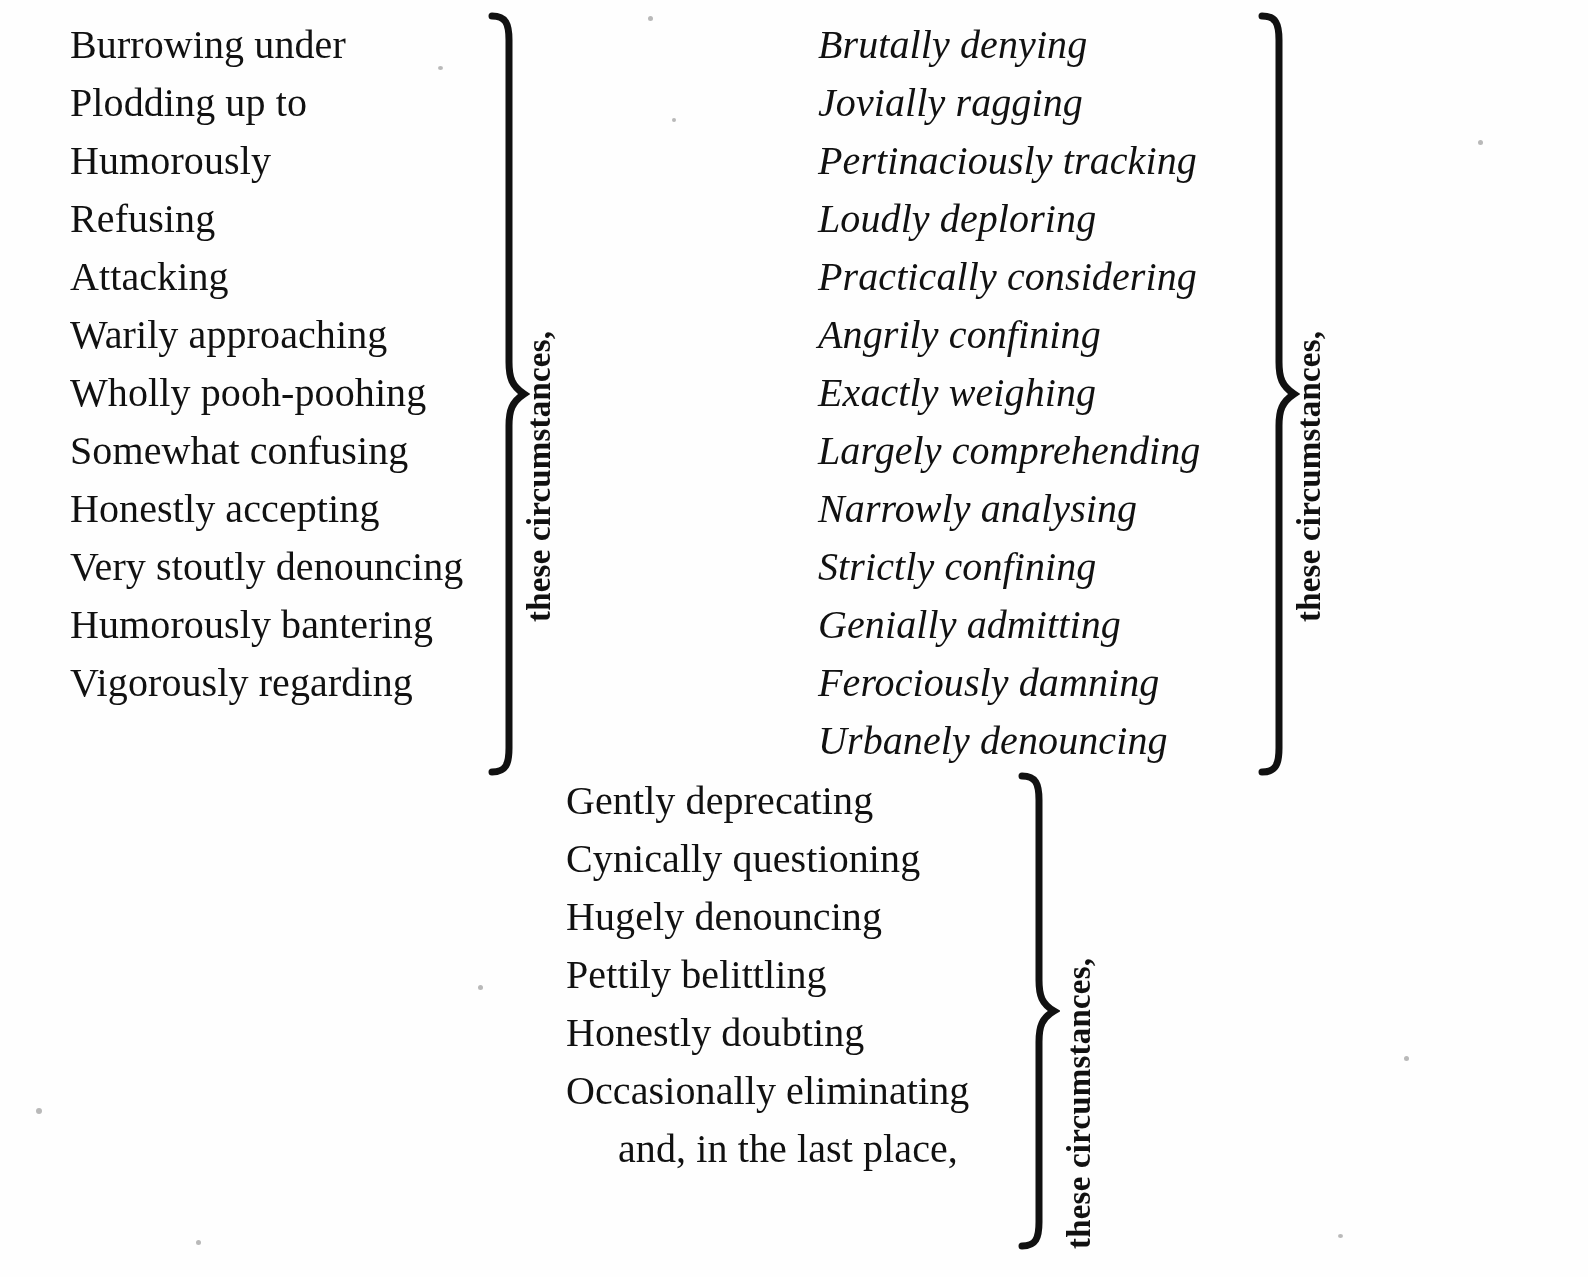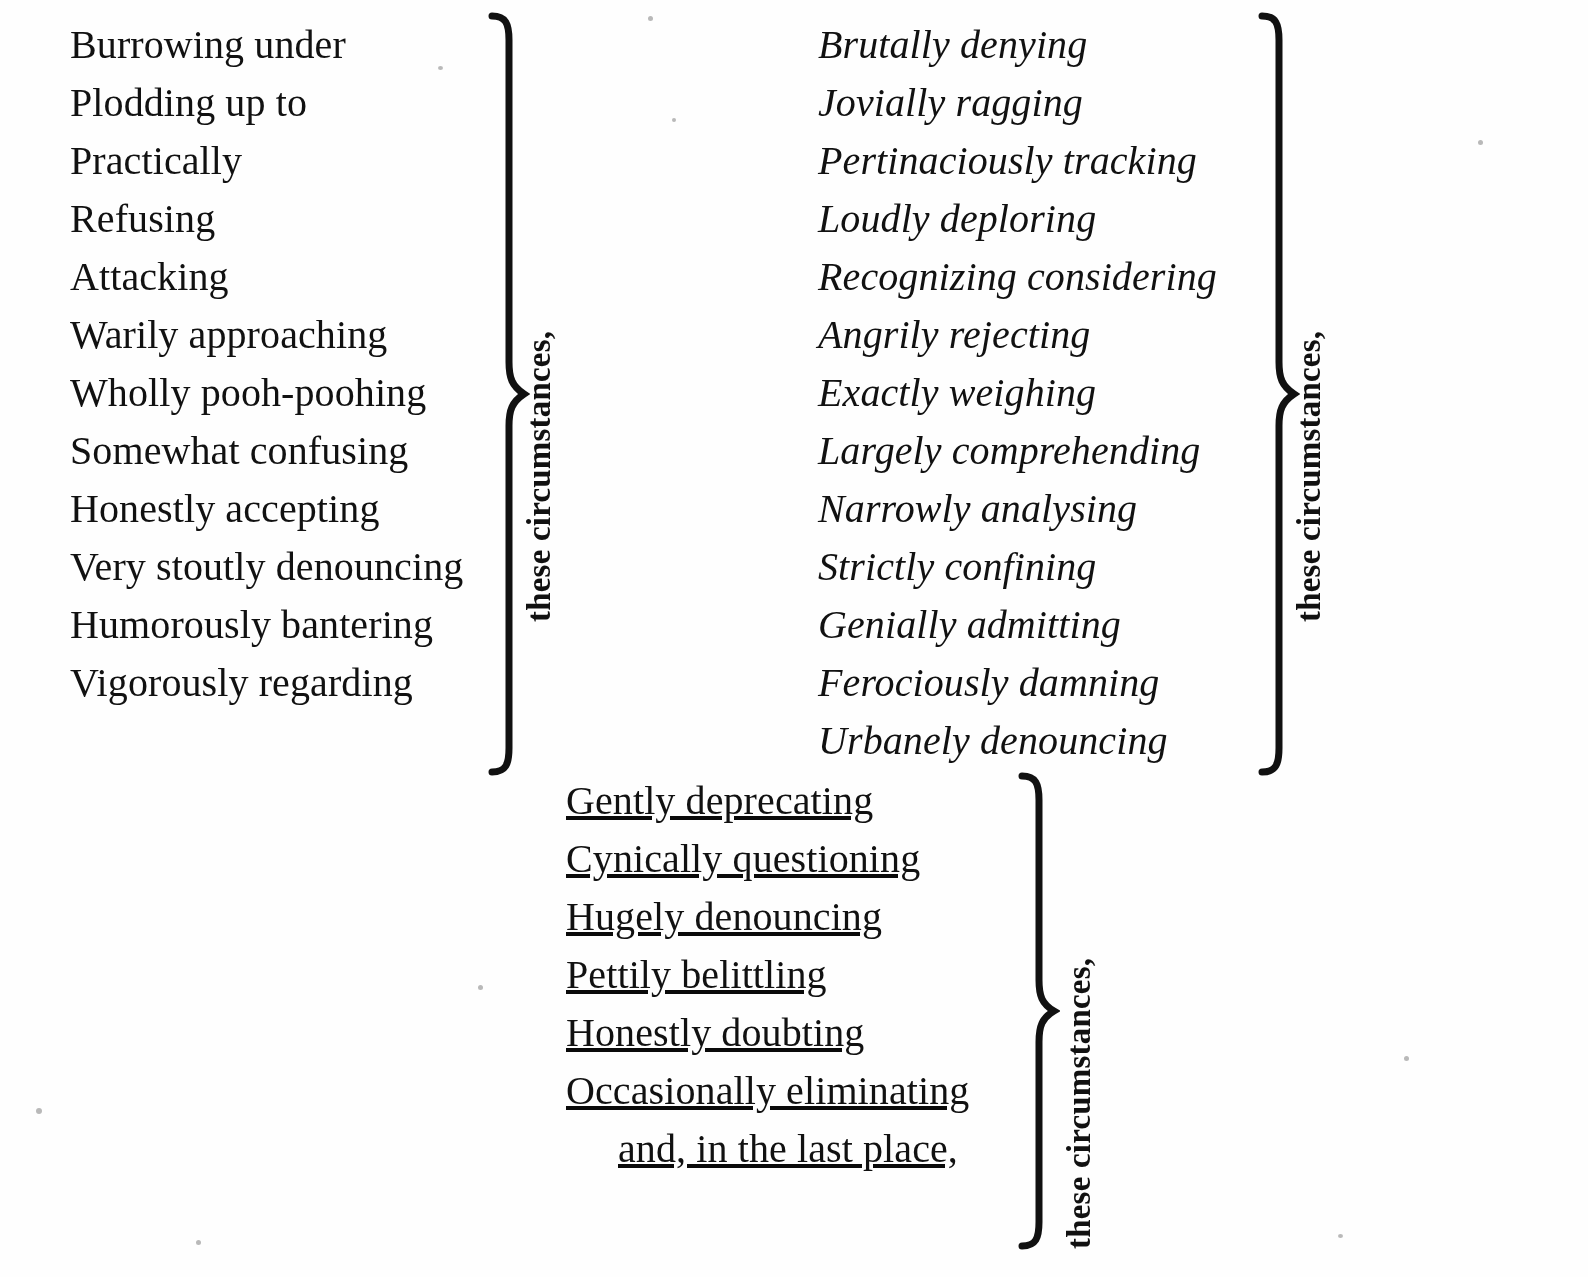--- a/index.html
+++ b/index.html
@@ -27,21 +27,21 @@
     white-space: nowrap;
     letter-spacing: 0.1px;
     color: #111111;
   }
   .line.indent {
     padding-left: 52px;
   }
 
   #col1 { left: 70px;  top: 16px; }
   #col2 { left: 818px; top: 16px; font-style: italic; }
-  #col3 { left: 566px; top: 772px; text-decoration: underline; }
+  #col3 { left: 566px; top: 772px; }
 
   
   .brace {
     position: absolute;
   }
   .brace svg {
     display: block;
   }
 
   
@@ -64,21 +64,21 @@
   }
 </style>
 </head>
 <body>
 
 <div id="page">
 
   <div class="block" id="col1">
     <div class="line">Burrowing under</div>
     <div class="line">Plodding up to</div>
-    <div class="line">Practically</div>
+    <div class="line">Humorously</div>
     <div class="line">Refusing</div>
     <div class="line">Attacking</div>
     <div class="line">Warily approaching</div>
     <div class="line">Wholly pooh-poohing</div>
     <div class="line">Somewhat confusing</div>
     <div class="line">Honestly accepting</div>
     <div class="line">Very stoutly denouncing</div>
     <div class="line">Humorously bantering</div>
     <div class="line">Vigorously regarding</div>
   </div>
@@ -95,22 +95,22 @@
     </svg>
   </div>
 
   <div class="side-label" style="left:558px; top:585px;">these circumstances,</div>
 
   <div class="block" id="col2">
     <div class="line">Brutally denying</div>
     <div class="line">Jovially ragging</div>
     <div class="line">Pertinaciously tracking</div>
     <div class="line">Loudly deploring</div>
-    <div class="line">Recognizing considering</div>
-    <div class="line">Angrily rejecting</div>
+    <div class="line">Practically considering</div>
+    <div class="line">Angrily confining</div>
     <div class="line">Exactly weighing</div>
     <div class="line">Largely comprehending</div>
     <div class="line">Narrowly analysing</div>
     <div class="line">Strictly confining</div>
     <div class="line">Genially admitting</div>
     <div class="line">Ferociously damning</div>
     <div class="line">Urbanely denouncing</div>
   </div>
 
   <div class="brace" style="left:1254px; top:10px;">

